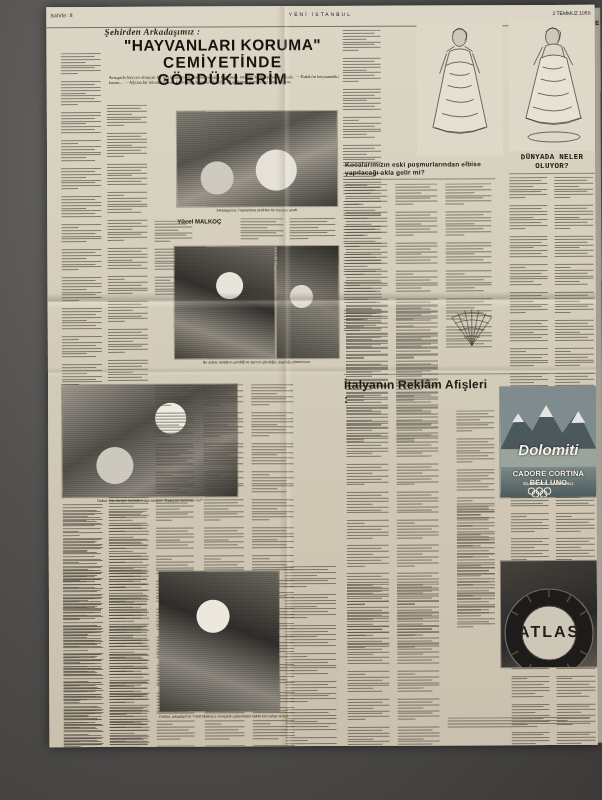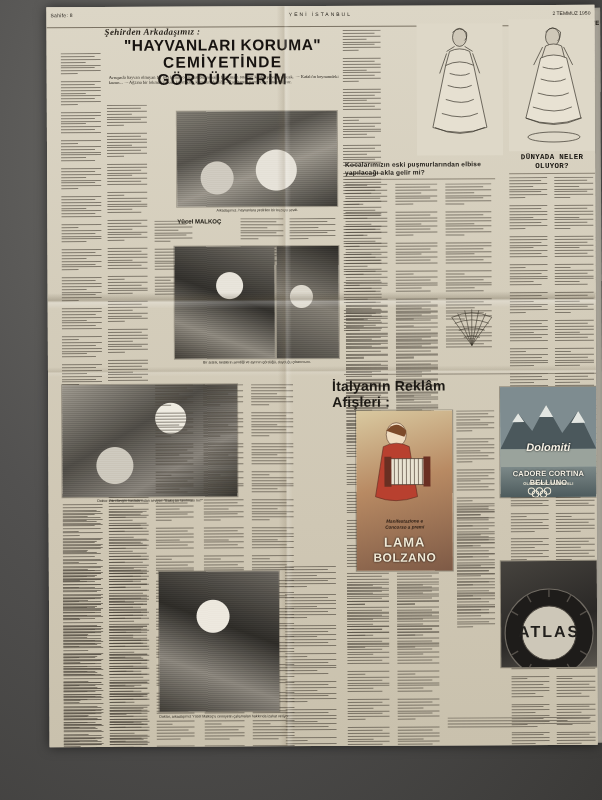--- a/index.html
+++ b/index.html
@@ -2632,50 +2632,31 @@
         <i class="s80"></i>
         <i class="s95"></i>
         <i class="s60"></i>
         <i class="s95"></i>
         <i class="s80"></i>
         <i class="s95"></i>
         <i class="s40"></i>
     </div>
 
     <div class="rule" style="left:296px;top:368px;width:252px;height:1px;"></div>
-    <div class="subhead" style="position:absolute;left:284px;top:372px;width:150px;font-size:14px;">İtalyanın Reklâm Afişleri :</div>
-
-    <div class="poster po1">
-      <svg width="96" height="110" viewBox="0 0 96 110" style="position:absolute;left:0;top:0;">
-        <g>
-          <ellipse cx="40" cy="24" rx="10" ry="12" fill="#f0ddc2" stroke="#5a4030" stroke-width="0.6"></ellipse>
-          <path d="M30 20 q10 -12 20 0 q0 4 -2 6" fill="#7c4a2a"></path>
-          <path d="M27 36 q13 -7 26 0 l8 50 q-22 8 -42 0 z" fill="#b8402f" stroke="#5a2b22" stroke-width="0.6"></path>
-          <rect x="34" y="48" width="34" height="26" fill="#e9e3d2" stroke="#403025" stroke-width="0.7"></rect>
-          <g stroke="#403025" stroke-width="0.6">
-            <path d="M38 48 L38 74 M42 48 L42 74 M46 48 L46 74 M50 48 L50 74 M54 48 L54 74 M58 48 L58 74 M62 48 L62 74 M66 48 L66 74"></path>
-          </g>
-          <rect x="28" y="46" width="7" height="30" fill="#6a2f22"></rect>
-          <rect x="67" y="46" width="7" height="30" fill="#6a2f22"></rect>
-        </g>
-      </svg>
-      <div class="ptxt" style="top:108px;font-size:4.6px;color:#2b1d14;font-style:italic;">Manifestazione e</div>
-      <div class="ptxt" style="top:114px;font-size:4.6px;color:#2b1d14;font-style:italic;">Concorso a premi</div>
-      <div class="ptxt" style="top:124px;font-size:13px;color:#f2ead6;letter-spacing:1px;text-shadow:0 0 2px #000;">LAMA</div>
-      <div class="ptxt" style="top:140px;font-size:12px;color:#f2ead6;letter-spacing:.5px;text-shadow:0 0 2px #000;">BOLZANO</div>
-    </div>
+    <div class="subhead" style="position:absolute;left:296px;top:372px;width:150px;font-size:12px;">İtalyanın Reklâm Afişleri :</div>
+
 
     <div class="poster po2">
       <svg width="96" height="80" viewBox="0 0 96 80" style="position:absolute;left:0;top:0;">
         <rect x="0" y="0" width="96" height="80" fill="#7e8c90"></rect>
         <path d="M0 62 L18 26 L32 44 L46 18 L62 46 L78 24 L96 62 Z" fill="#4b585c"></path>
         <path d="M18 26 L24 35 L12 35 Z M46 18 L53 30 L39 30 Z M78 24 L85 36 L71 36 Z" fill="#e3e6e2"></path>
         <rect x="0" y="62" width="96" height="18" fill="#9aa39c"></rect>
       </svg>
-      <div class="ptxt" style="top:54px;font-size:11px;color:#f6f2e6;font-style:italic;text-shadow:0 0 2px #000;">Dolomiti</div>
+      <div class="ptxt" style="top:54px;font-size:15px;color:#f6f2e6;font-style:italic;text-shadow:0 0 2px #000;">Dolomiti</div>
       <div class="ptxt" style="top:82px;font-size:7.5px;color:#f6f2e6;letter-spacing:.2px;text-shadow:0 0 2px #000;">CADORE CORTINA BELLUNO</div>
       <div class="ptxt" style="top:94px;font-size:4px;color:#e7e2d0;letter-spacing:.3px;">OLIMPIADE INVERNALI</div>
       <svg width="46" height="10" viewBox="0 0 46 10" style="position:absolute;left:25px;top:100px;">
         <g fill="none" stroke="#f0ebd9" stroke-width="1">
           <circle cx="6" cy="4" r="3.2"></circle>
             <circle cx="14" cy="4" r="3.2"></circle>
             <circle cx="22" cy="4" r="3.2"></circle>
           <circle cx="10" cy="7" r="3.2"></circle>
             <circle cx="18" cy="7" r="3.2"></circle>
         </g>

